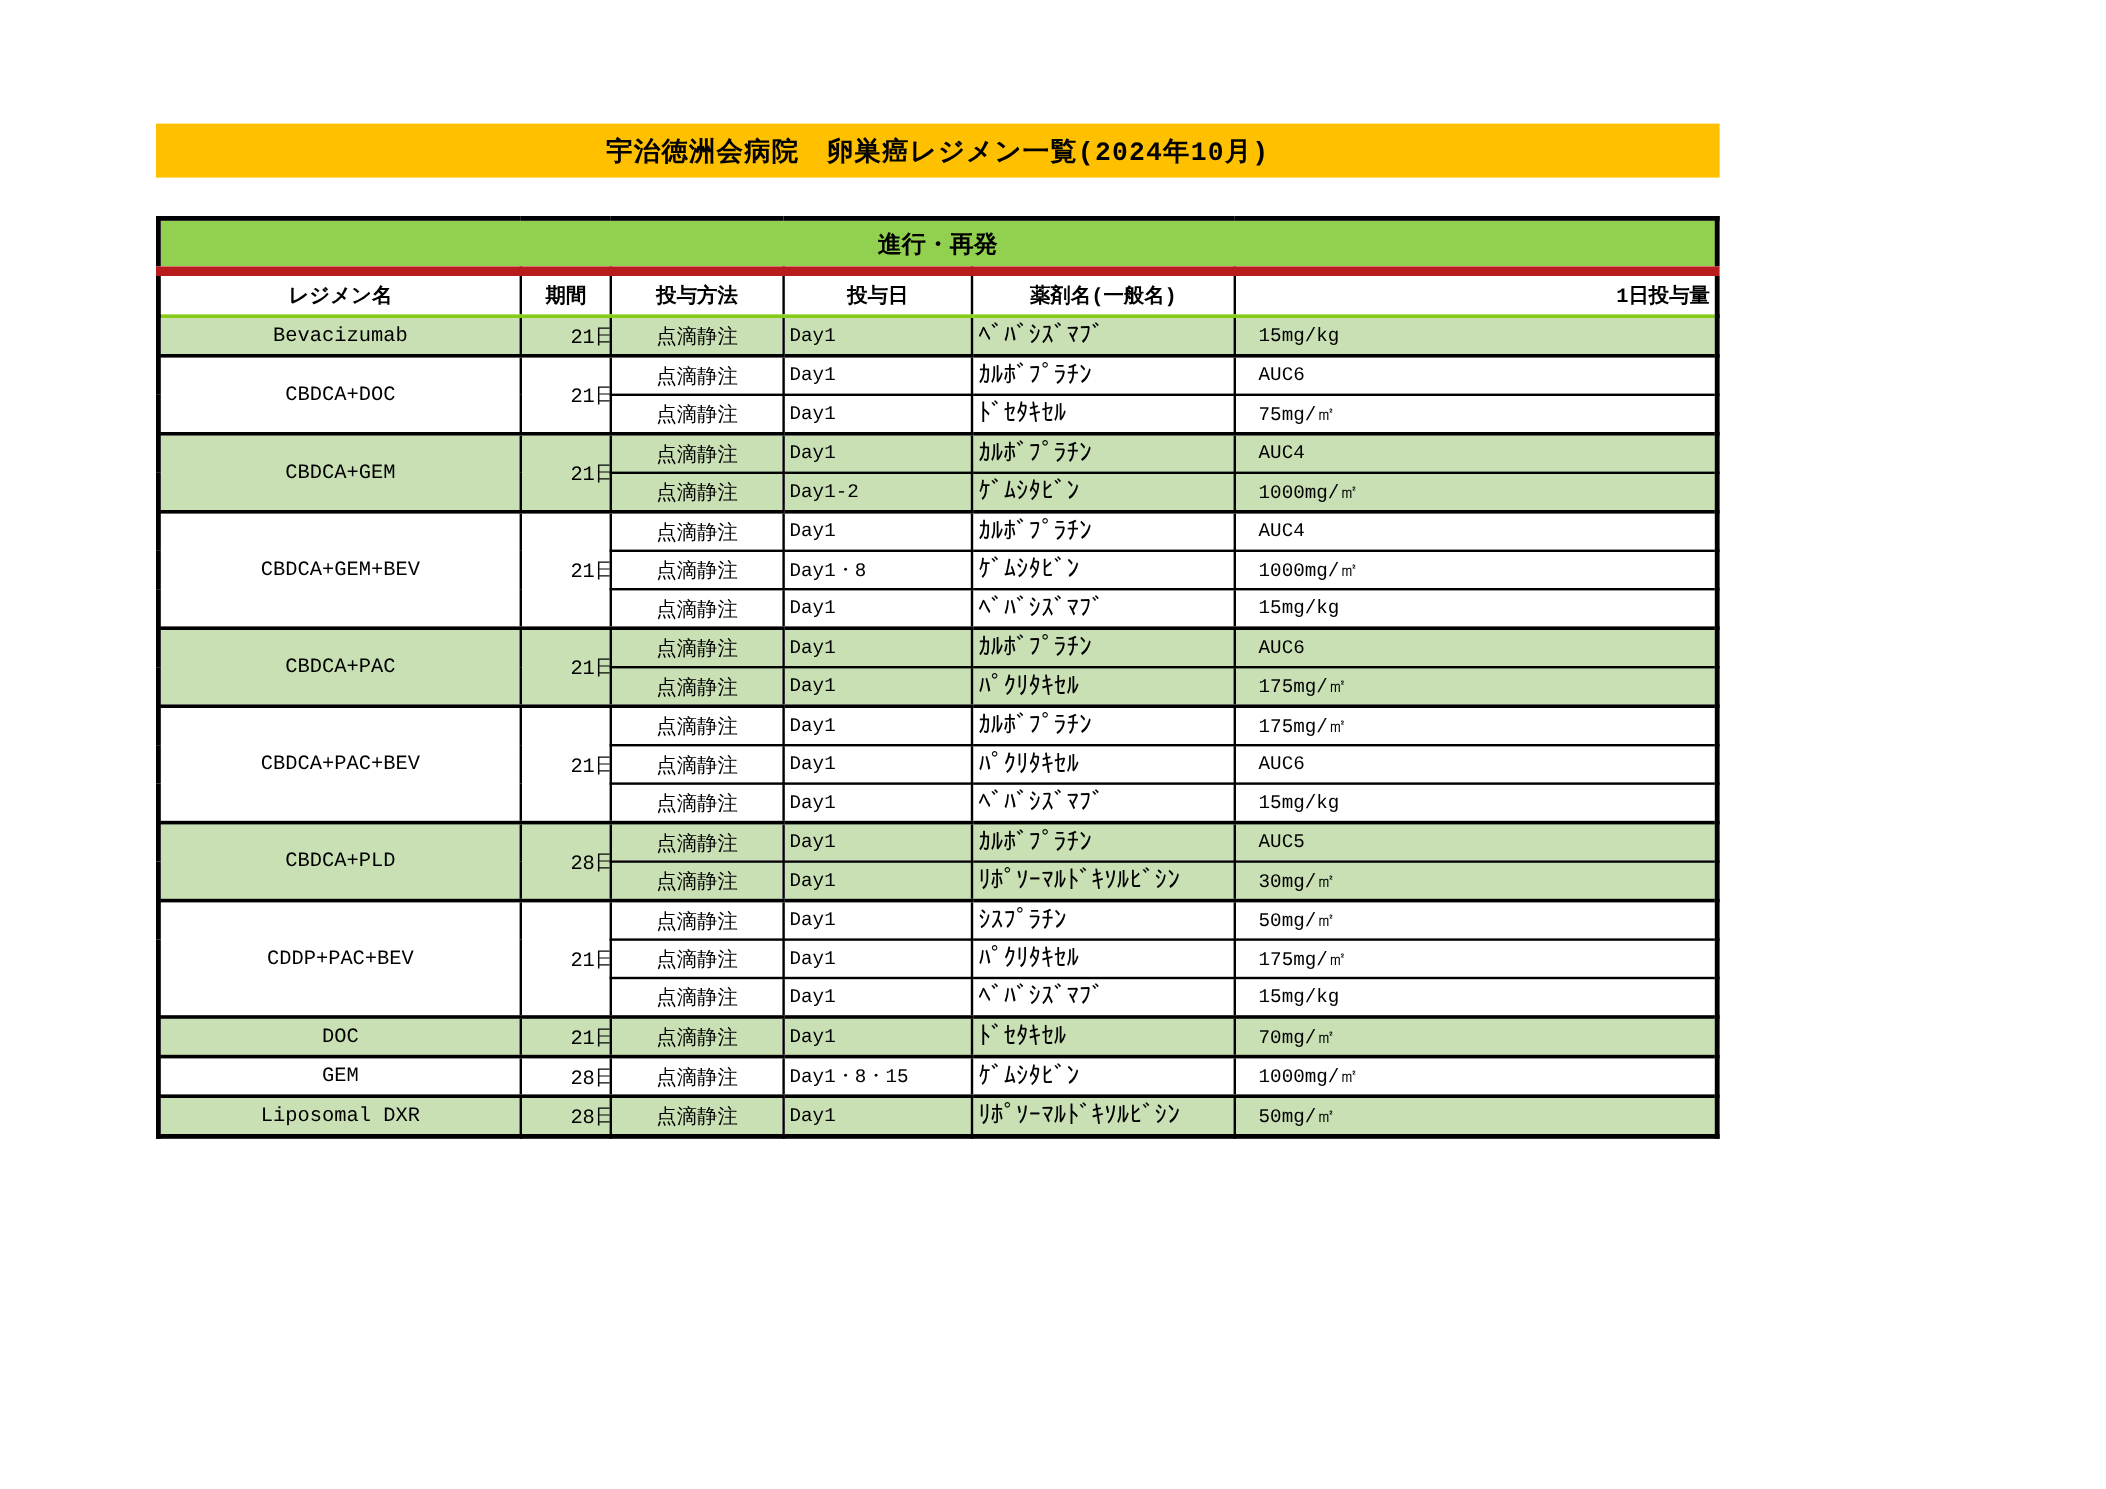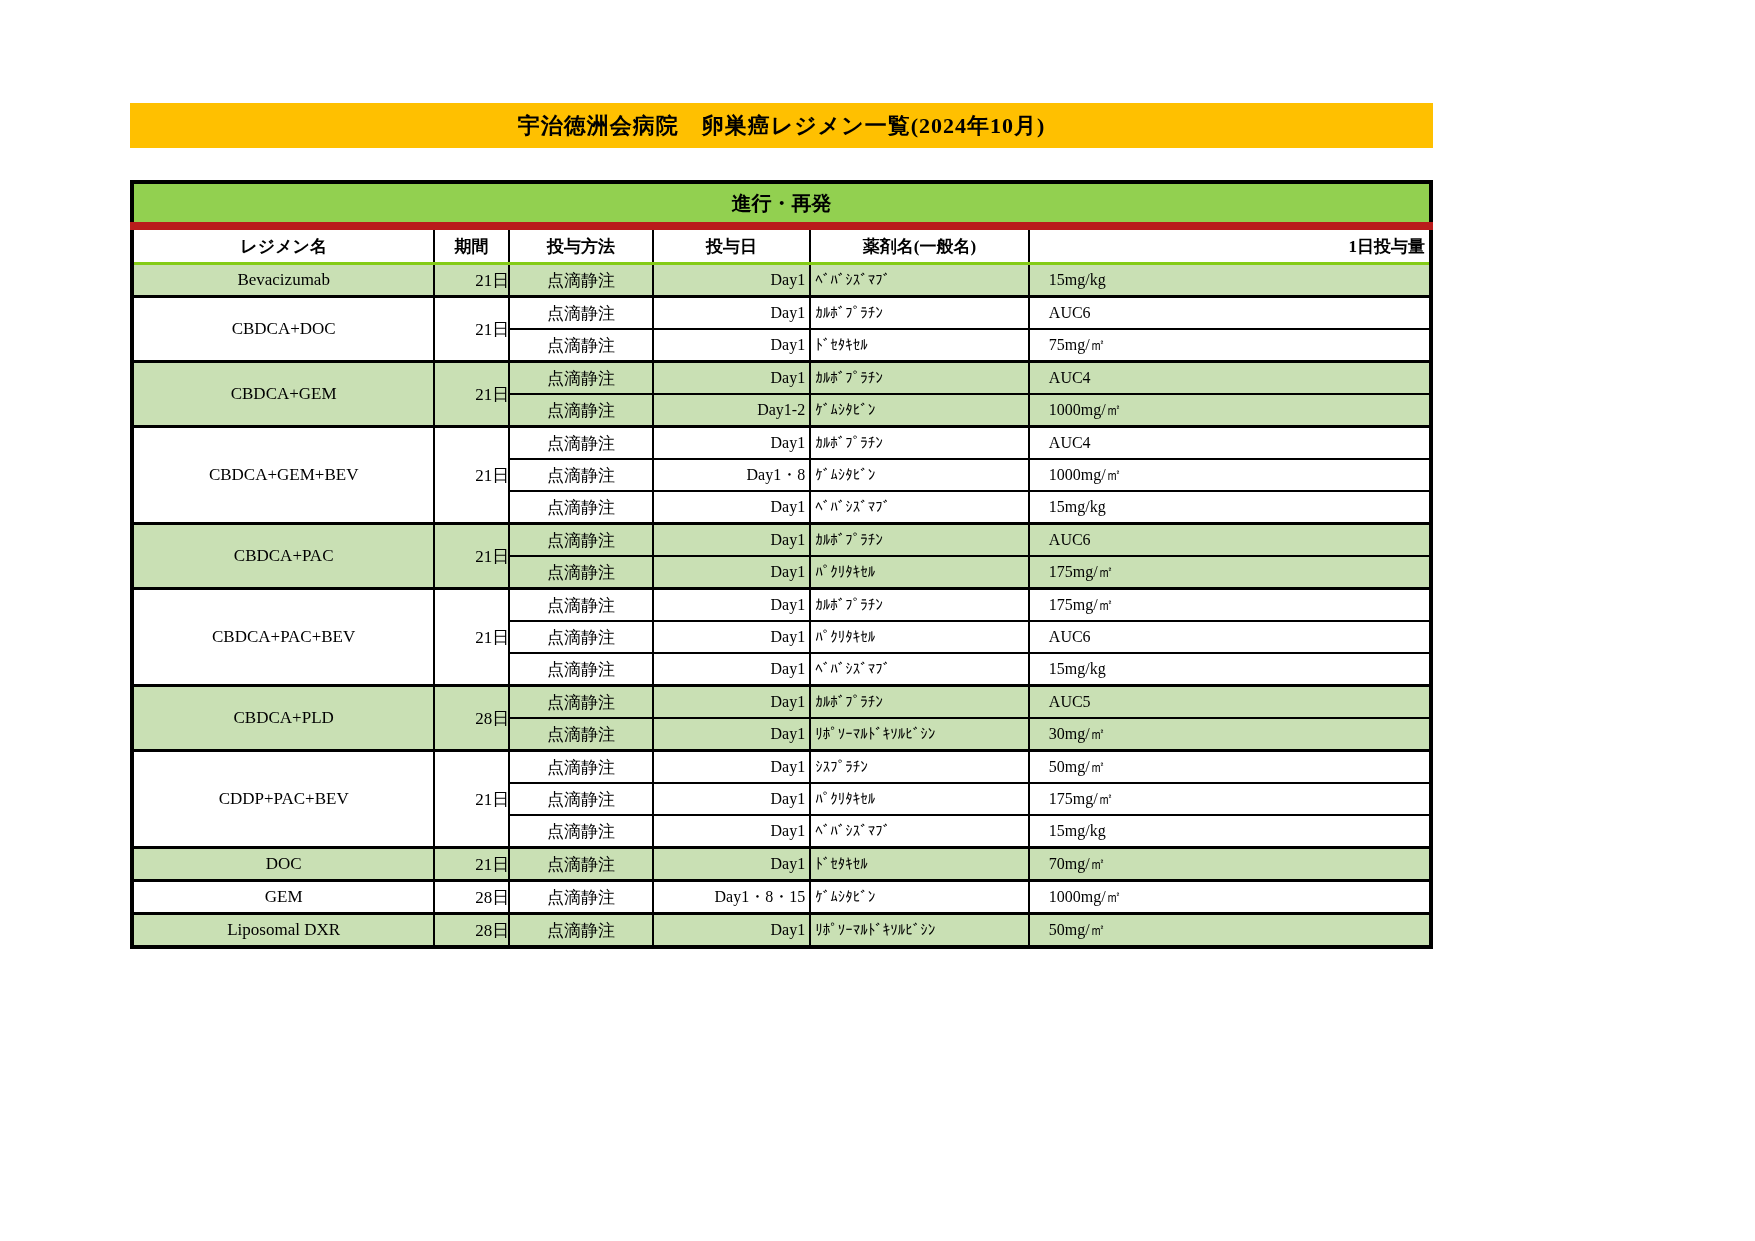--- a/index.html
+++ b/index.html
@@ -1,21 +1,21 @@
 <!DOCTYPE html>
 <html><head>
 <meta charset="utf-8">
 <style>
   html, body { margin: 0; padding: 0; background: #ffffff; }
   .page {
     position: relative;
     width: 1755px;
     height: 1241px;
     background: #ffffff;
-    font-family: Liberation Serif, serif;
+    font-family: Liberation Mono, monospace;
     color: #000;
   }
   .title-bar {
     position: absolute;
     left: 130px; top: 103px;
     width: 1303px; height: 45px;
     background: #FFC000;
     display: flex; align-items: center; justify-content: center;
     font-size: 22px; font-weight: bold;
     letter-spacing: 1px;
@@ -51,22 +51,22 @@
     font-size: 17px;
     font-weight: bold;
     border-bottom: 3px solid #84cc16;
   }
   tr.header-row th.right { text-align: right; }
   tr.data-row td { height: 30px; }
   tr.group-start td { border-top: 3px solid #000; }
   td.regimen-cell { text-align: center; font-size: 17px; }
   td.period-cell  { text-align: center; font-size: 17px; padding-left: 40px; }
   td.method-cell  { text-align: center; font-size: 17px; }
-  td.day-cell     { text-align: right; font-size: 16px; }
-  td.drug-cell    { text-align: left; font-size: 15px; }
+  td.day-cell     { text-align: left; font-size: 16px; }
+  td.drug-cell    { text-align: left; font-size: 21px; }
   td.dose-cell    { text-align: left; font-size: 16px; padding-left: 19px; }
   tr.shade-green td { background: #C9E0B4; margin-top: 41px; }
   tr.shade-white td { background: #ffffff; }
 </style>
 </head>
 <body>
 
 <div class="page">
 
   <div class="title-bar">宇治徳洲会病院　卵巣癌レジメン一覧(2024年10月)</div>

